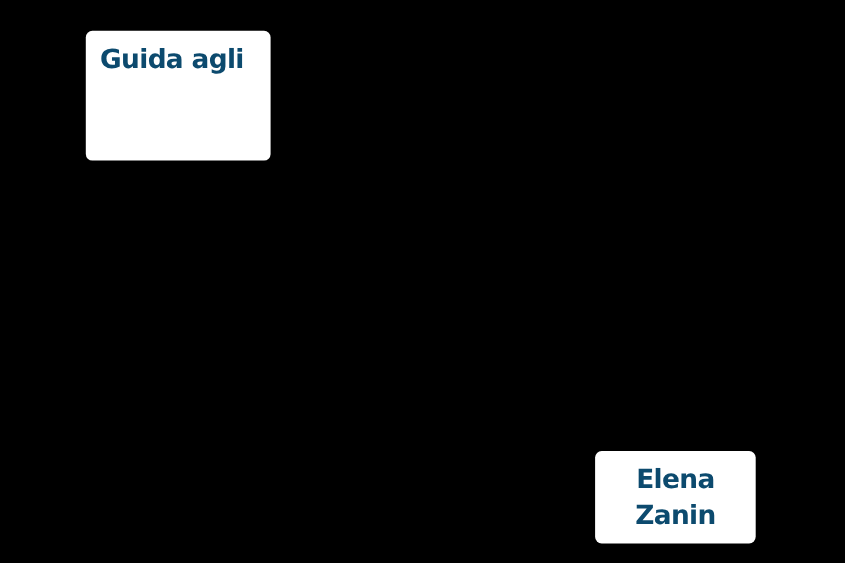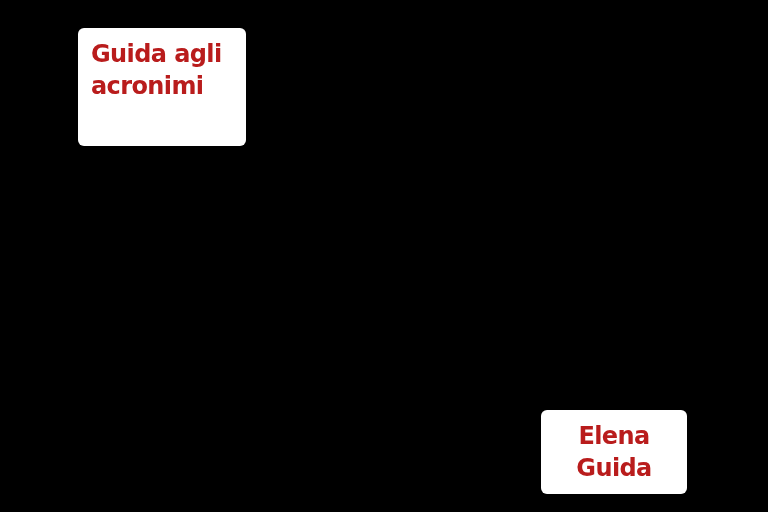--- a/index.html
+++ b/index.html
@@ -13,21 +13,21 @@
     .stage {
       position: relative;
       width: 768px;
       height: 512px;
       background: #000000;
     }
     .card {
       position: absolute;
       background: #ffffff;
       border-radius: 6px;
-      color: #b91c1c;
+      color: #0c4a6e;
       font-family: "DejaVu Sans", sans-serif;
       font-weight: bold;
       box-sizing: border-box;
     }
     .title-card {
       left: 78px;
       top: 28px;
       width: 168px;
       height: 118px;
       padding: 10px 12px 0 13px;
@@ -51,20 +51,19 @@
       display: block;
       white-space: nowrap;
     }
   </style>
 </head>
 <body>
 
 <div class="stage">
   <div class="card title-card">
     <span class="line">Guida agli</span>
-    <span class="line">acronimi</span>
   </div>
 
   <div class="card author-card">
     <span class="line">Elena</span>
-    <span class="line">Guida</span>
+    <span class="line">Zanin</span>
   </div>
 </div>
 
 </body></html>

